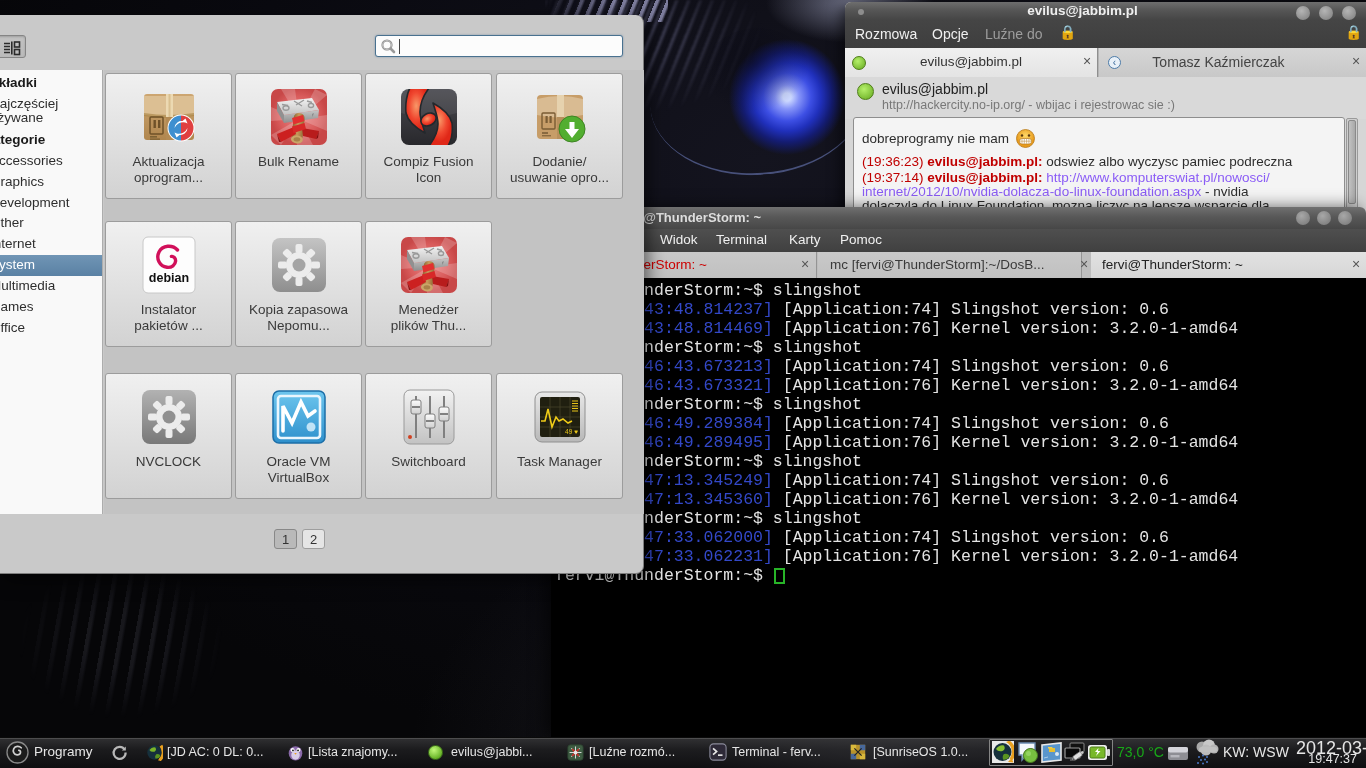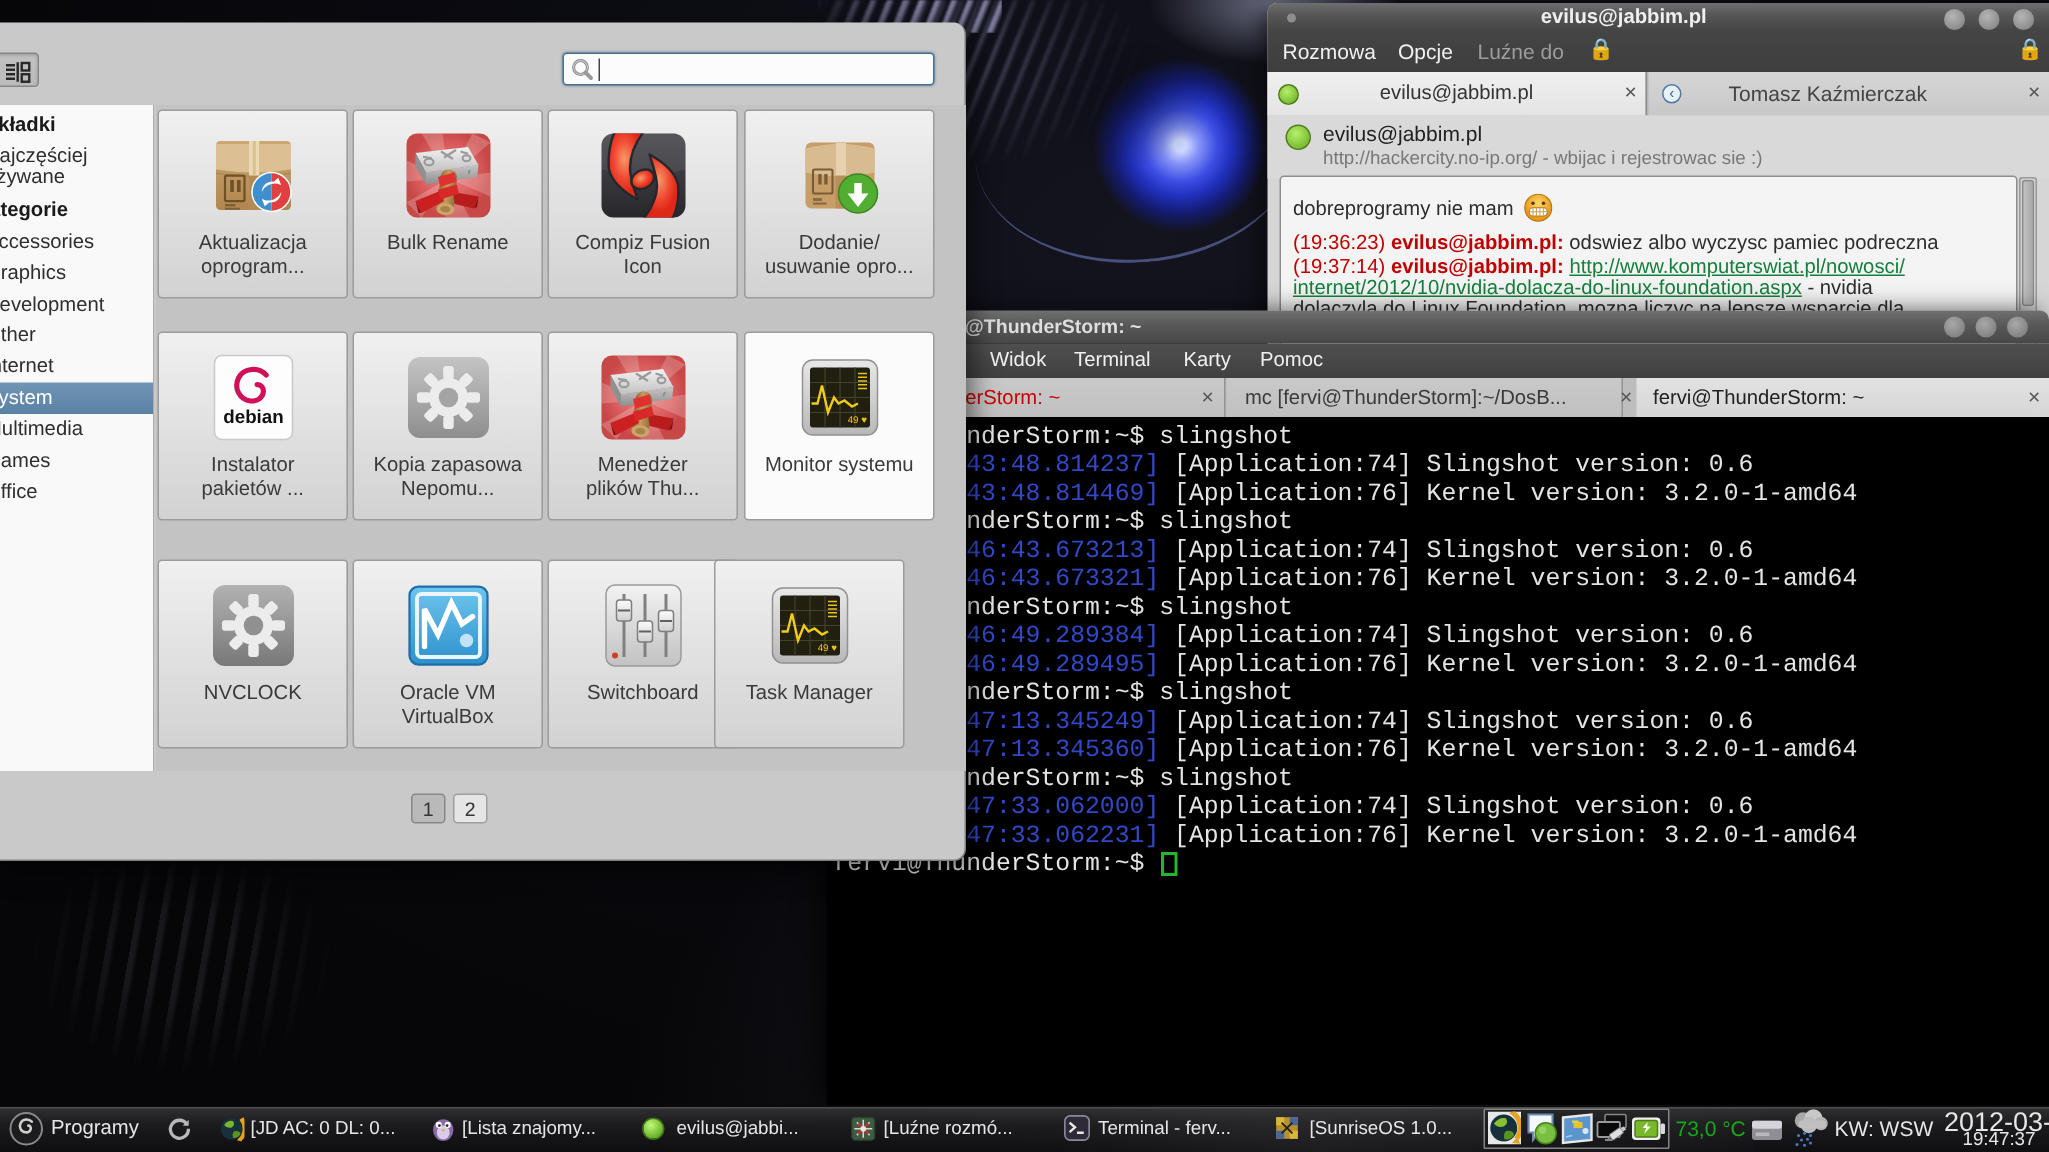--- a/index.html
+++ b/index.html
@@ -43,21 +43,21 @@
 .tab1{position:absolute;left:0;top:0;width:253px;height:29px;background:linear-gradient(#f0f0f0,#e4e4e4);border-right:1px solid #8f8f8f}
 .tab2{position:absolute;left:254px;top:0;width:267px;height:29px;background:linear-gradient(#d6d6d6,#c8c8c8)}
 .tabx{position:absolute;top:5px;font-size:14px;color:#555}
 #chat .hdr{position:absolute;left:0;top:75px;width:100%;height:42px;background:#d9d9d9}
 #chat .msgbox{position:absolute;left:8px;top:115px;width:492px;height:480px;background:#f4f4f4;border:1px solid #8e8e8e;border-radius:3px}
 #chat .sbar{position:absolute;left:501px;top:116px;width:12px;height:478px;background:#cfcfcf;border:1px solid #9a9a9a;border-radius:2px}
 #chat .sthumb{position:absolute;left:1px;top:1px;width:8px;height:84px;background:linear-gradient(90deg,#c2c2c2,#a8a8a8);border:1px solid #8a8a8a;border-radius:2px}
 .msg{position:absolute;left:16px;font-size:13.5px;color:#2d2d2d}
 .red{color:#c00000}
 .redb{color:#c00000;font-weight:bold}
-.lnk{color:#15803d;text-decoration:underline}
+.lnk{color:#8b5cf6;}
 
 #term{position:absolute;left:551px;top:207px;width:815px;height:530px;box-shadow:-6px 0 16px rgba(0,0,0,.6);border-radius:6px 6px 0 0}
 #term .tbar{position:absolute;left:0;top:0;width:100%;height:22px;border-radius:6px 6px 0 0;
   background:linear-gradient(#707070,#585858 45%,#474747)}
 #term .tbar .ttl{position:absolute;left:0;top:3px;width:94%;text-align:left;font-size:13px;font-weight:bold;color:#dedede}
 #term .mbar{position:absolute;left:0;top:22px;width:100%;height:23px;background:linear-gradient(#4f4f4f,#404040)}
 #term .tabs{position:absolute;left:0;top:45px;width:100%;height:26px;background:#bdbdbd}
 .ttab{position:absolute;top:0;height:26px;font-size:13.5px}
 #term .content{position:absolute;left:0;top:71px;width:100%;height:459px;background:#000}
 #tout{position:absolute;left:4px;top:74px;font:16.5px/19px "Liberation Mono",monospace;color:#e4e4e4;white-space:pre}
@@ -438,41 +438,20 @@
               <path d="M8 47 L25 40 L27 47 L12 55z" fill="#cc2020"></path>
               <path d="M8 47 L12 55 L10 55z" fill="#8e1414"></path>
         <path d="M33 41 L50 44 L47 52 L34 49z" fill="#b81c1c"></path>
               <path d="M50 44 L47 52 L49 51z" fill="#821010"></path>
         <path d="M23 31 L34 28 L35.5 34 L24.5 37.5z" fill="#e23030"></path>
         <path d="M23 39.5 L35.5 36 L37 42 L24.5 46z" fill="#d82828"></path>
             </g>
       </svg></div>
       <div class="tlab">Menedżer<br>plików Thu...</div>
     </div>
-    <div class="tile sel" style="left:392px;top:151px">
-      <div class="ticon"><svg width="60" height="60" viewBox="0 0 60 60">
-        <defs>
-              <linearGradient id="mg1" x1="0" y1="0" x2="0" y2="1">
-                <stop offset="0%" stop-color="#e8e8e8"></stop>
-                <stop offset="100%" stop-color="#b8b8b8"></stop>
-              </linearGradient>
-            </defs>
-        <rect x="5" y="5" width="50" height="50" rx="7" fill="url(#mg1)" stroke="#909090" stroke-width="1"></rect>
-        <rect x="10" y="10" width="40" height="40" rx="2" fill="#201f10"></rect>
-        <g stroke="#45422a" stroke-width="0.8">
-              <path d="M10 20 h40 M10 30 h40 M10 40 h40 M20 10 v40 M30 10 v40 M40 10 v40"></path>
-            </g>
-        <g stroke="#e8c518" stroke-width="1">
-              <path d="M42 14 h6 M42 16.5 h6 M42 19 h6 M42 21.5 h6 M42 24 h6"></path>
-            </g>
-        <path d="M11 34 h4 l3 -12 4 18 4 -10 3 4 4 -2 5 4 4 -2" stroke="#f0cc18" stroke-width="1.6" fill="none"></path>
-        <text x="48" y="47" text-anchor="end" font-family="Liberation Sans" font-size="6.5" fill="#e8c518">49 ♥</text>
-      </svg></div>
-      <div class="tlab">Monitor systemu</div>
-    </div>
 
     <div class="tile" style="left:1px;top:303px">
       <div class="ticon"><svg width="60" height="60" viewBox="0 0 60 60">
         <defs>
               <linearGradient id="gg2" x1="0" y1="0" x2="0" y2="1">
                 <stop offset="0%" stop-color="#b2b2b2"></stop>
                 <stop offset="100%" stop-color="#787878"></stop>
               </linearGradient>
             </defs>
         <rect x="3" y="3" width="54" height="54" rx="8" fill="url(#gg2)"></rect>
@@ -531,21 +510,21 @@
               <rect x="26" y="27" width="10" height="14" rx="2"></rect>
               <rect x="40" y="20" width="10" height="14" rx="2"></rect>
             </g>
         <g stroke="#606060" stroke-width="1.4">
               <path d="M13 20 h8 M27 34 h8 M41 27 h8"></path>
             </g>
         <circle cx="11" cy="50" r="2" fill="#d04020"></circle>
       </svg></div>
       <div class="tlab">Switchboard</div>
     </div>
-    <div class="tile" style="left:372px;top:303px">
+    <div class="tile" style="left:392px;top:303px">
       <div class="ticon"><svg width="60" height="60" viewBox="0 0 60 60">
         <defs>
               <linearGradient id="mg2" x1="0" y1="0" x2="0" y2="1">
                 <stop offset="0%" stop-color="#e8e8e8"></stop>
                 <stop offset="100%" stop-color="#b8b8b8"></stop>
               </linearGradient>
             </defs>
         <rect x="5" y="5" width="50" height="50" rx="7" fill="url(#mg2)" stroke="#909090" stroke-width="1"></rect>
         <rect x="10" y="10" width="40" height="40" rx="2" fill="#201f10"></rect>
         <g stroke="#45422a" stroke-width="0.8">

